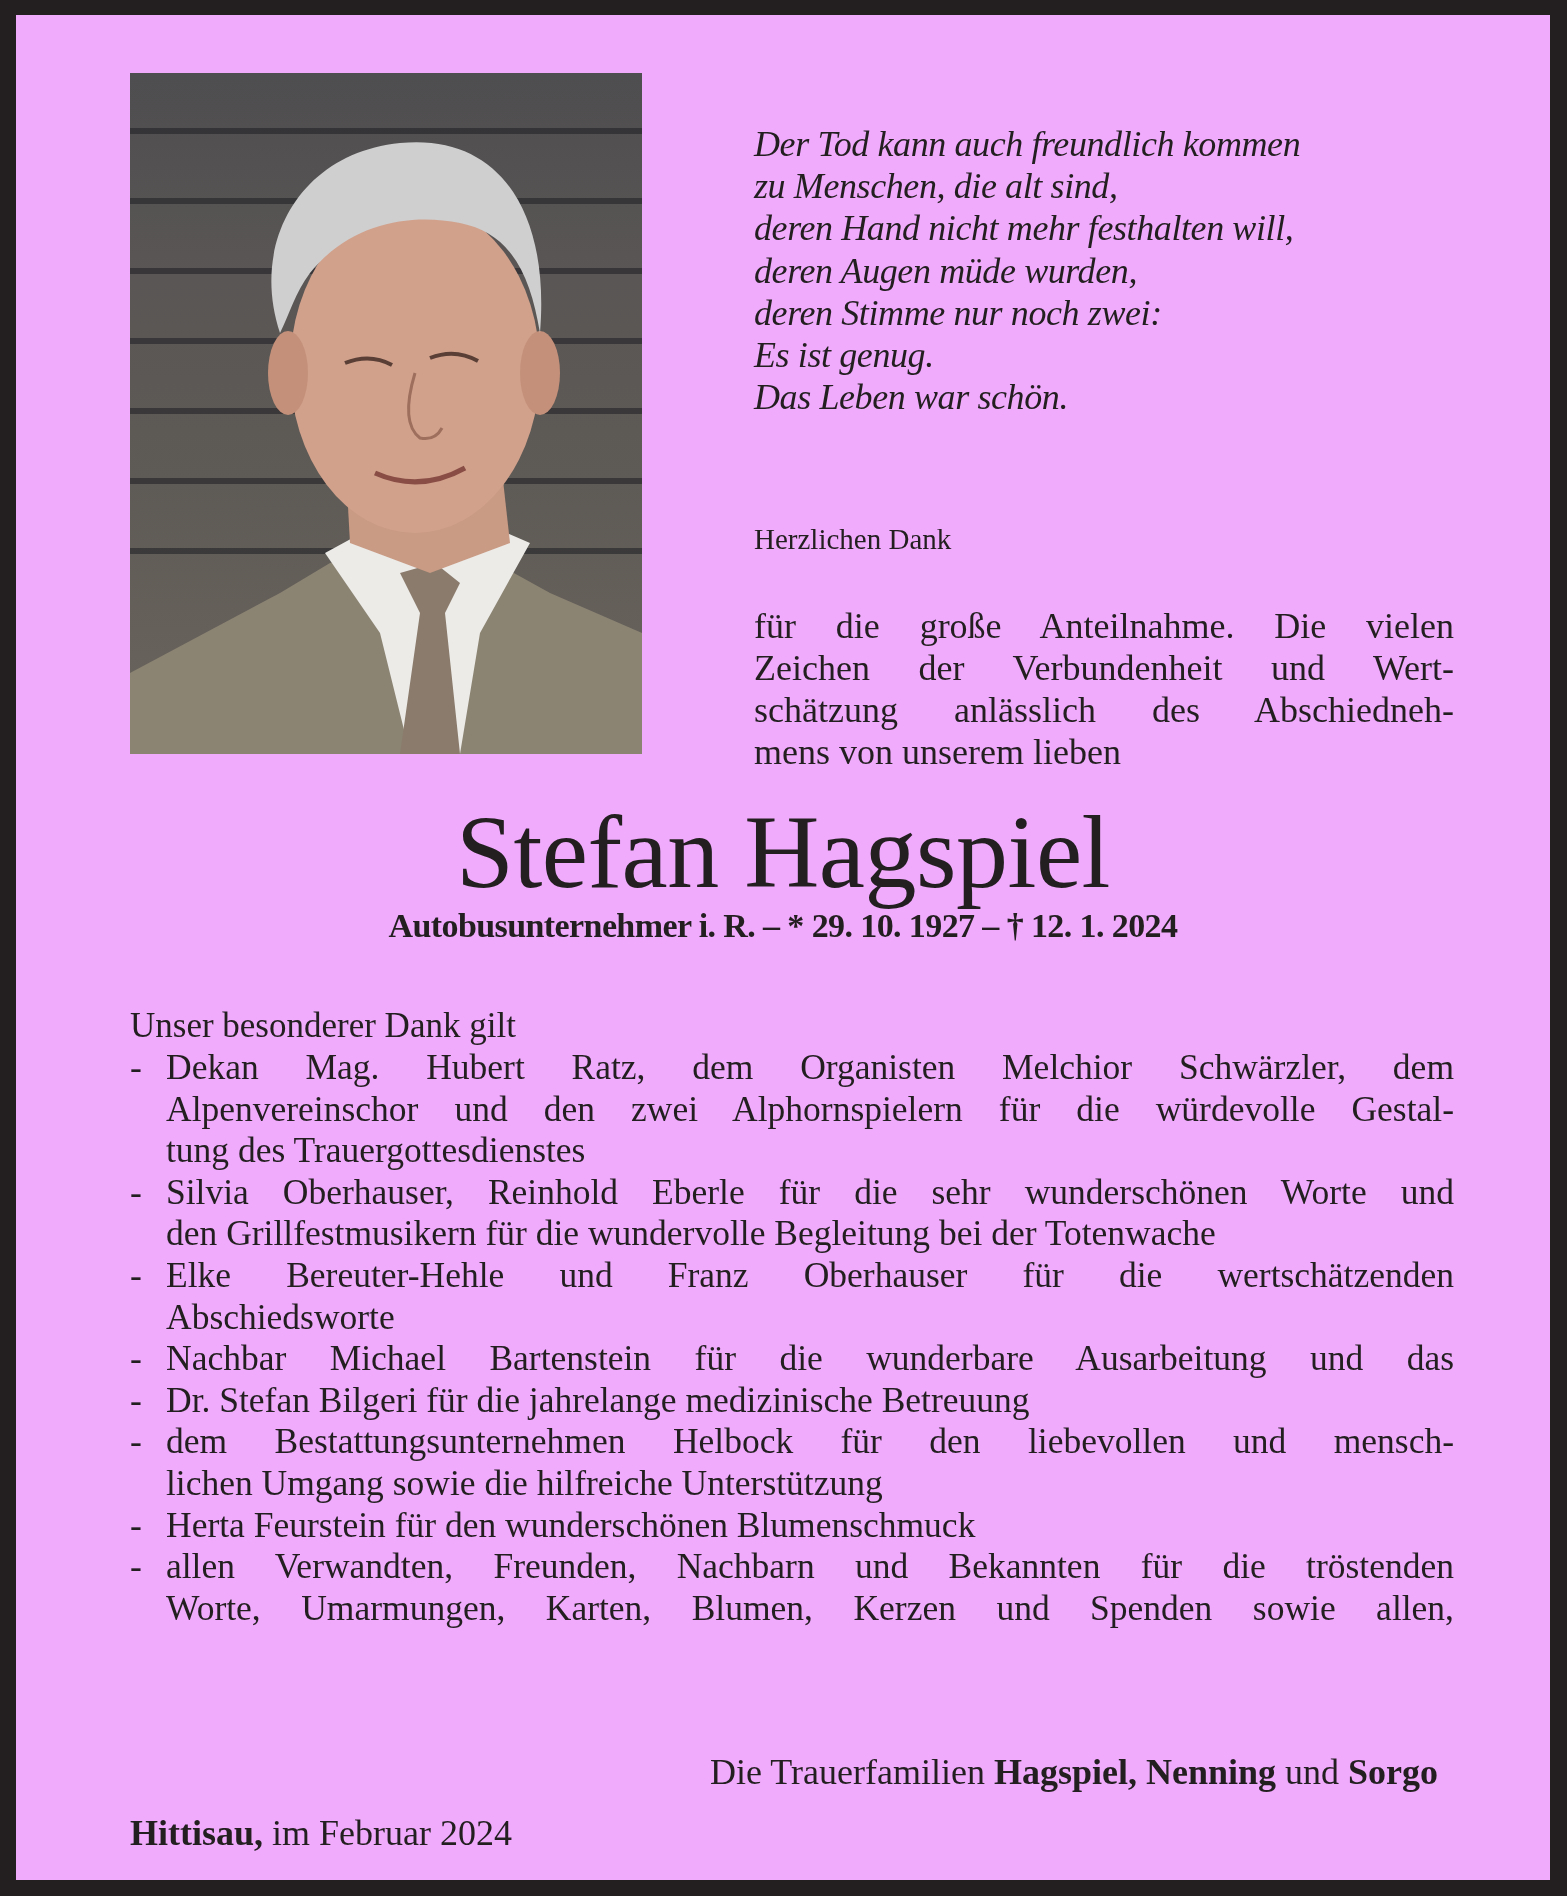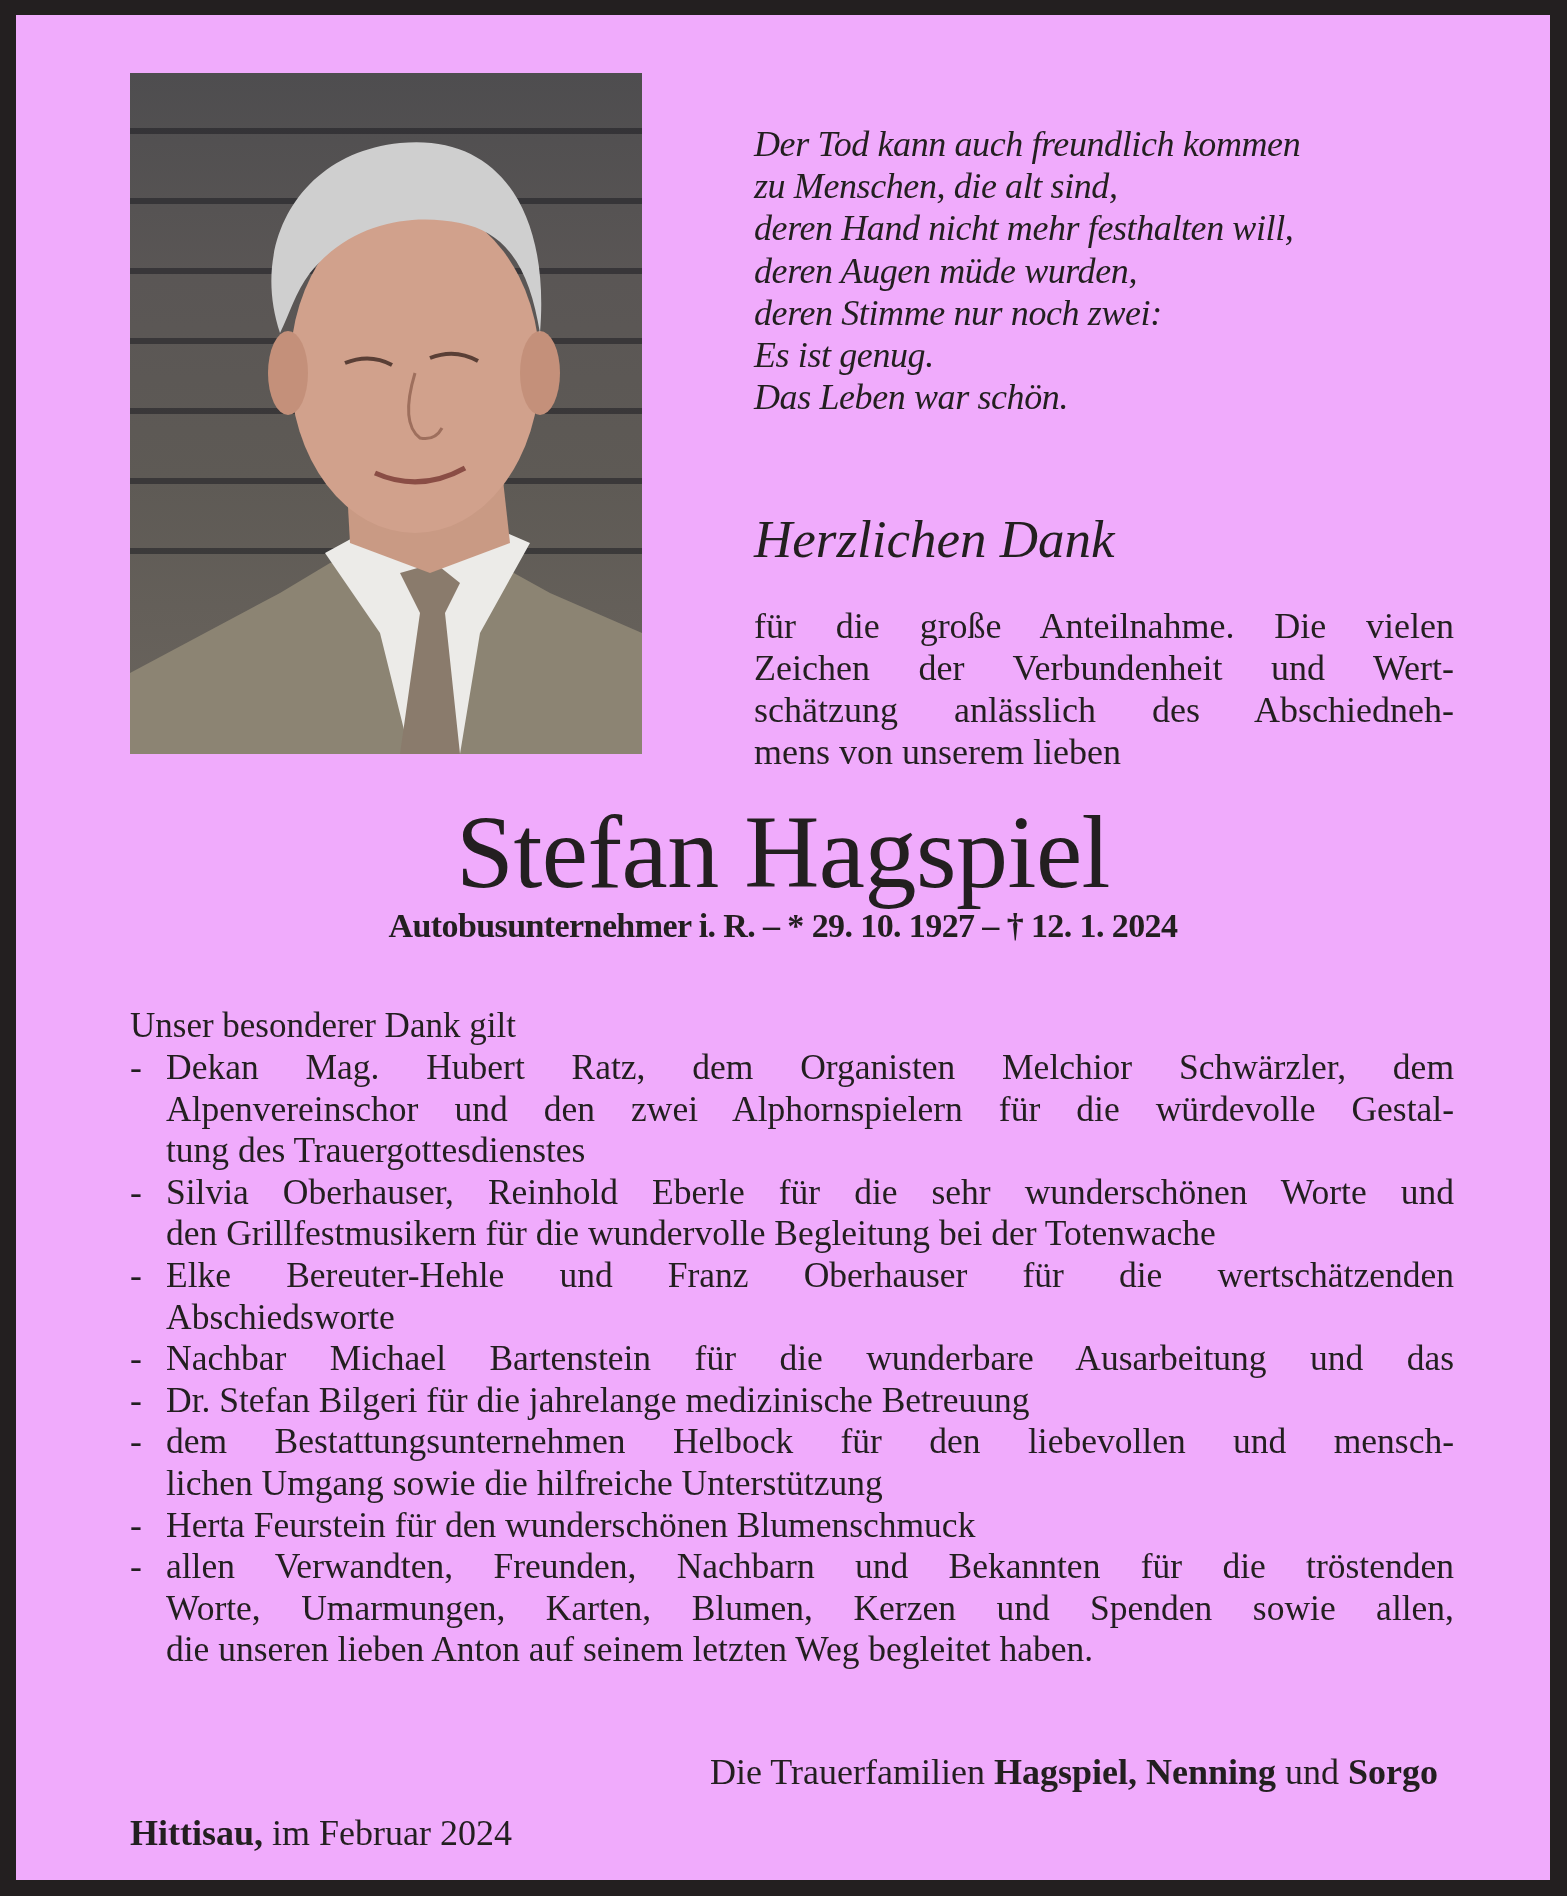--- a/index.html
+++ b/index.html
@@ -6,21 +6,21 @@
   body { width:1567px; height:1896px; background:#231f20; position:relative; overflow:hidden;
          font-family:"Liberation Serif","DejaVu Serif",serif; color:#231f20; }
   .page { position:absolute; left:16px; top:15px; width:1534px; height:1865px; background:#f0abfc; }
   .photo { position:absolute; left:114px; top:58px; width:512px; height:681px; overflow:hidden;
            background:linear-gradient(180deg,#4e4d4f 0%,#5a5655 30%,#5e5a55 60%,#6b655e 100%); }
   .photo .plank { position:absolute; left:0; right:0; height:6px; background:rgba(30,30,34,0.55); }
   .photo svg { position:absolute; left:0; top:0; }
   .poem { position:absolute; left:738px; top:108px; font-style:italic; font-size:36px; line-height:42.2px;
           letter-spacing:-0.4px; }
   .poem div { white-space:nowrap; }
-  .thanks-heading { position:absolute; left:738px; top:500px; font-size:53px; line-height:48px;font-style:italic; }
+  .thanks-heading { position:absolute; left:738px; top:500px; font-size:29px; line-height:48px; }
   .intro { position:absolute; left:738px; top:590px; width:700px; font-size:36px; line-height:42px; }
   .intro div { text-align:justify; text-align-last:justify; white-space:nowrap; }
   .intro div.last { text-align-last:left; }
   .name { position:absolute; left:0; right:0; top:782px; text-align:center; font-size:104px; line-height:110px; letter-spacing:-0.5px; }
   .subtitle { position:absolute; left:0; right:0; top:890px; text-align:center; font-size:34px; font-weight:bold; line-height:42px; letter-spacing:-0.6px; }
   .lead { position:absolute; left:114px; top:990px; font-size:35px; line-height:42px; }
   .list { position:absolute; left:114px; top:1032px; width:1324px; font-size:35.5px; line-height:41.6px; }
   .item { position:relative; padding-left:36px; }
   .item .dash { position:absolute; left:0; top:0; }
   .item .ln { white-space:nowrap; text-align:justify; text-align-last:justify; }
@@ -123,21 +123,20 @@
         <div class="ln last">lichen Umgang sowie die hilfreiche Unterstützung</div>
       </div>
       <div class="item">
         <span class="dash">-</span>
         <div class="ln last">Herta Feurstein für den wunderschönen Blumenschmuck</div>
       </div>
       <div class="item">
         <span class="dash">-</span>
         <div class="ln">allen Verwandten, Freunden, Nachbarn und Bekannten für die tröstenden</div>
         <div class="ln">Worte, Umarmungen, Karten, Blumen, Kerzen und Spenden sowie allen,</div>
-        <div class="ln last">die unseren lieben Anton auf seinem letzten Weg begleitet haben.</div>
       </div>
     </div>
 
   <div class="signature"><span>Die Trauerfamilien </span><b>Hagspiel, Nenning</b><span> und </span><b>Sorgo</b></div>
 
   <div class="place"><b>Hittisau,</b><span> im Februar 2024</span></div>
 
 </div>
 
 </body></html>

